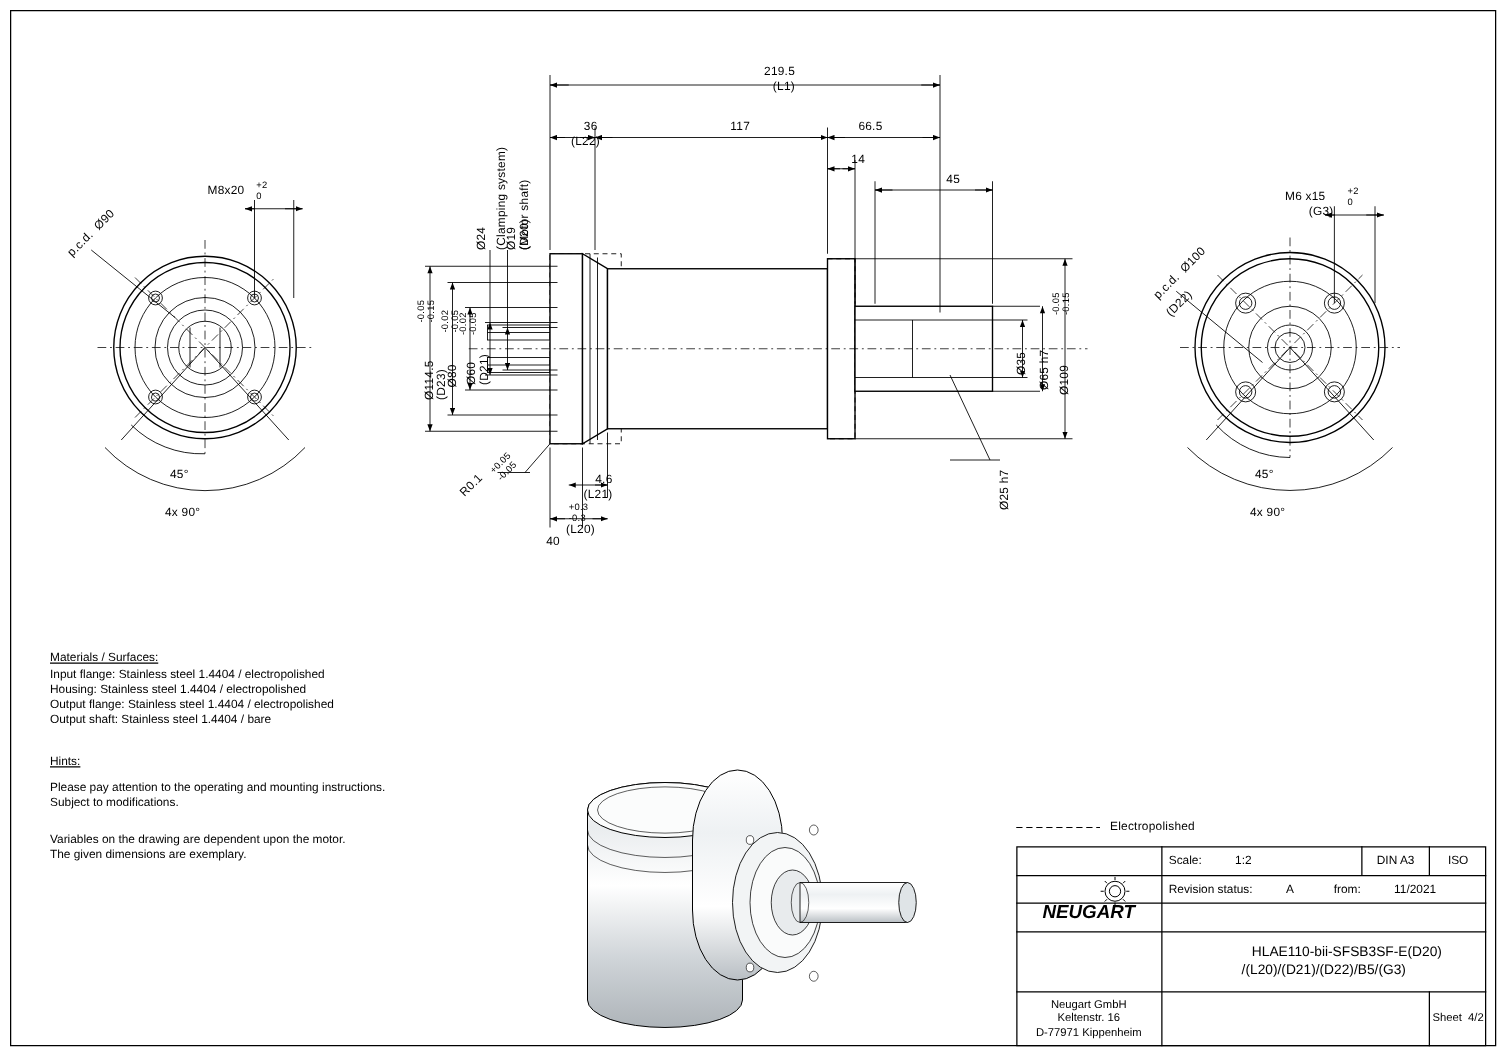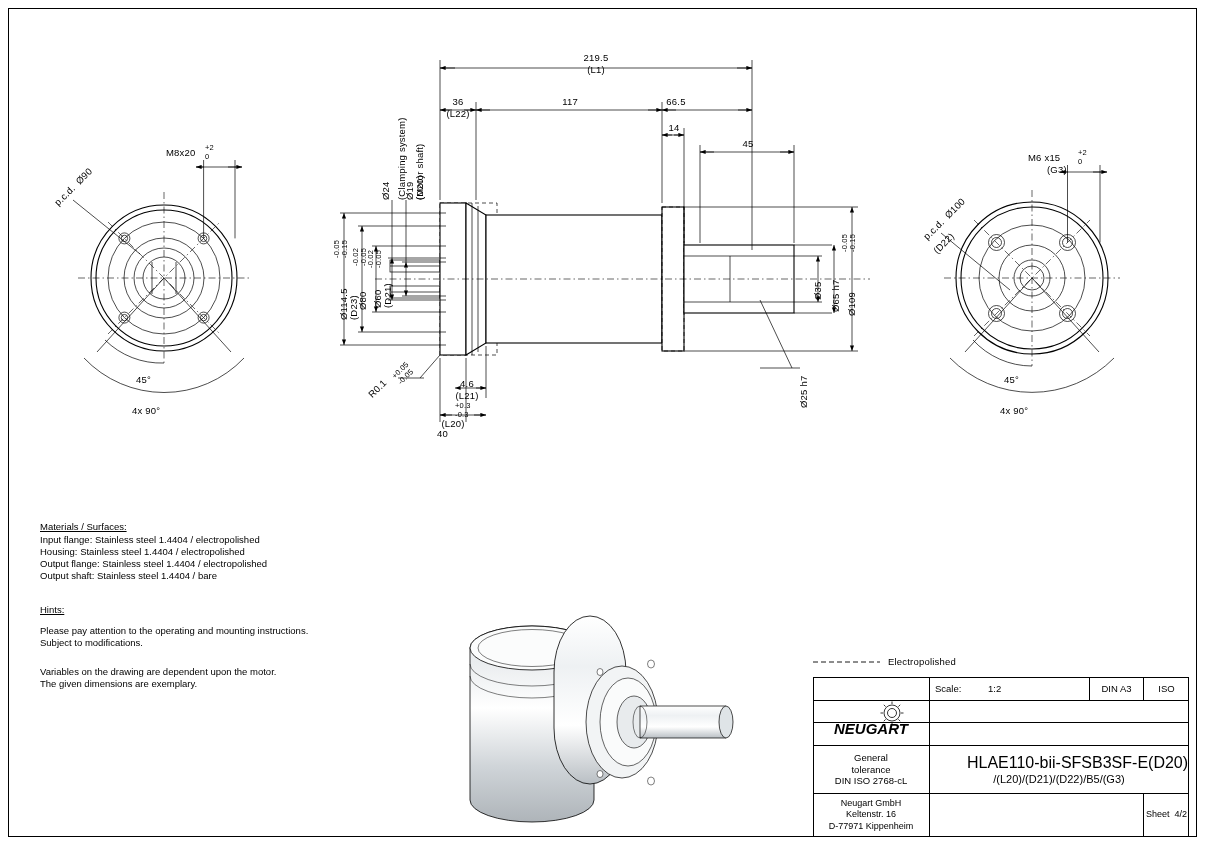--- a/index.html
+++ b/index.html
@@ -1,21 +1,21 @@
 <!DOCTYPE html>
 <html><head>
 <meta charset="utf-8">
 <style>
   html,body{margin:0;padding:0;background:#ffffff;}
   body{width:1207px;height:847px;font-family:"Liberation Sans",sans-serif;color:#000;}
   #sheet{position:relative;width:1207px;height:847px;overflow:hidden;}
   .frame{position:absolute;left:8px;top:8px;width:1189px;height:829px;border:1.5px solid #000;box-sizing:border-box;}
   .lbl{position:absolute;font-size:9.5px;line-height:1.25;white-space:pre;letter-spacing:0.2px;}
   .lbl.xs{font-size:7.5px;}
-  .lbl.c{text-align:center;}
+  .lbl.c{text-align:right;}
   .rot{transform-origin:0 0;transform:rotate(-90deg);}
   .rot45{transform-origin:0 0;transform:rotate(-45deg);}
   .under{text-decoration:underline;}
   svg{position:absolute;left:0;top:0;overflow:visible;}
   .ln{stroke:#000;fill:none;}
   .thin{stroke-width:0.7;}
   .thk{stroke-width:1.1;}
   .dash{stroke-dasharray:7 3 1.5 3;stroke-width:0.6;}
   .dash2{stroke-dasharray:4 3;stroke-width:0.7;}
   .fillw{fill:#ffffff;}
@@ -424,27 +424,25 @@
         </g>
       </g>
       <text x="2" y="32" font-family="Liberation Sans, sans-serif" font-size="15" font-weight="bold" font-style="italic" fill="#000">NEUGART</text>
     </svg>
   </div>
 
   <div class="tbcell left" style="left:930px;top:678px;width:158px;height:22px;"><span>Scale:</span>&nbsp;<span>1:2</span></div>
   <div class="tbcell" style="left:1090px;top:678px;width:53px;height:22px;">DIN A3</div>
   <div class="tbcell" style="left:1144px;top:678px;width:45px;height:22px;">ISO</div>
 
-
-  <div class="tbcell" style="left:814px;top:746px;width:114px;height:47px;white-space:pre-line;">General
-tolerance
-DIN ISO 2768-cL</div>
+  <div class="tbcell left" style="left:930px;top:701px;width:258px;height:21px;"><span>Revision status:</span>&nbsp;<span>A</span>&nbsp;&nbsp;&nbsp;<span>from:</span>&nbsp;<span>11/2021</span></div>
+
 
   <div class="tbcell" style="left:930px;top:746px;width:258px;height:47px;flex-direction:column;">
-    <div style="font-size:16px;margin-left:37px;">HLAE110-bii-SFSB3SF-E(D20)</div>
+    <div style="font-size:11px;margin-left:37px;">HLAE110-bii-SFSB3SF-E(D20)</div>
     <div style="font-size:11px;">/(L20)/(D21)/(D22)/B5/(G3)</div>
   </div>
 
   <div class="tbcell" style="left:814px;top:794px;width:114px;height:42px;white-space:pre-line;font-size:9px;">Neugart GmbH
 Keltenstr. 16
 D-77971 Kippenheim</div>
   <div class="tbcell" style="left:1144px;top:794px;width:45px;height:42px;font-size:9px;">Sheet  4/2</div>
 </div>
 
 </body></html>

